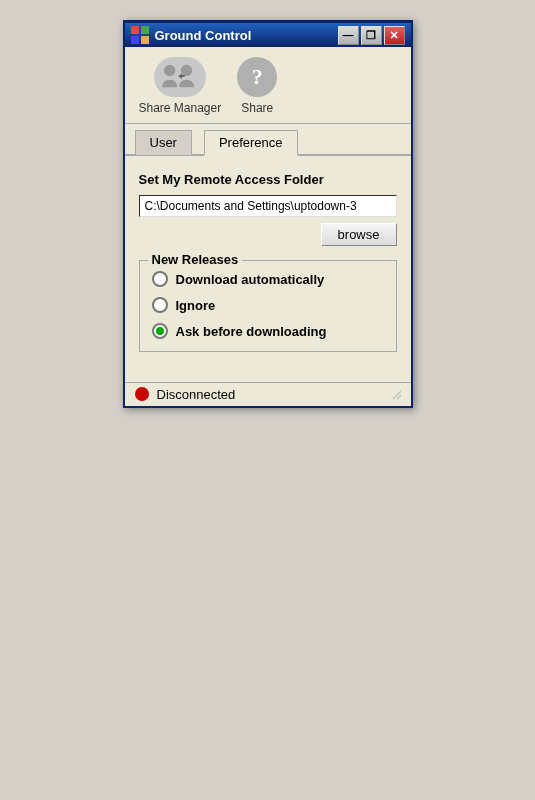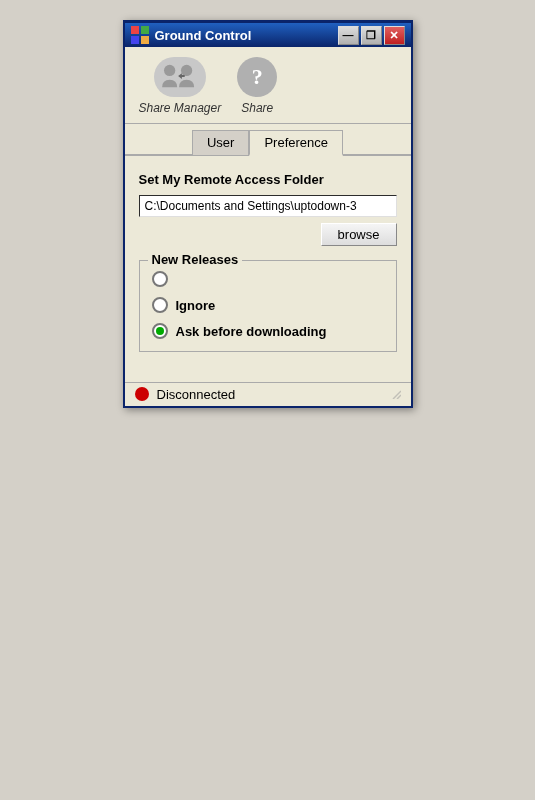--- a/index.html
+++ b/index.html
@@ -106,30 +106,28 @@
       justify-content: center;
       font-size: 22px;
       font-weight: bold;
       color: white;
       font-family: serif;
     }
 
     .toolbar-label {
       font-size: 12px;
       color: #333;
-      font-style: italic;
     }
 
     .tab-bar {
       display: flex;
       padding: 6px 10px 0 10px;
       background: #ece9d8;
       border-bottom: 2px solid #aaa;
-      gap: 0;
-      justify-content: center;
+      gap: 12px;
     }
 
     .tab {
       padding: 4px 14px;
       border: 1px solid #aaa;
       background: #d4d0c8;
       cursor: pointer;
       font-size: 13px;
       margin-bottom: -2px;
       border-bottom: 1px solid #aaa;
@@ -339,20 +337,21 @@
     <div class="browse-row">
       <button class="btn">browse</button>
     </div>
 
     <div class="group-box">
       <span class="group-box-legend">New Releases</span>
 
       <div class="radio-item">
         <div class="radio-outer">
         </div>
+        <span class="radio-label">Download automatically</span>
       </div>
 
       <div class="radio-item">
         <div class="radio-outer">
         </div>
         <span class="radio-label">Ignore</span>
       </div>
 
       <div class="radio-item">
         <div class="radio-outer">

